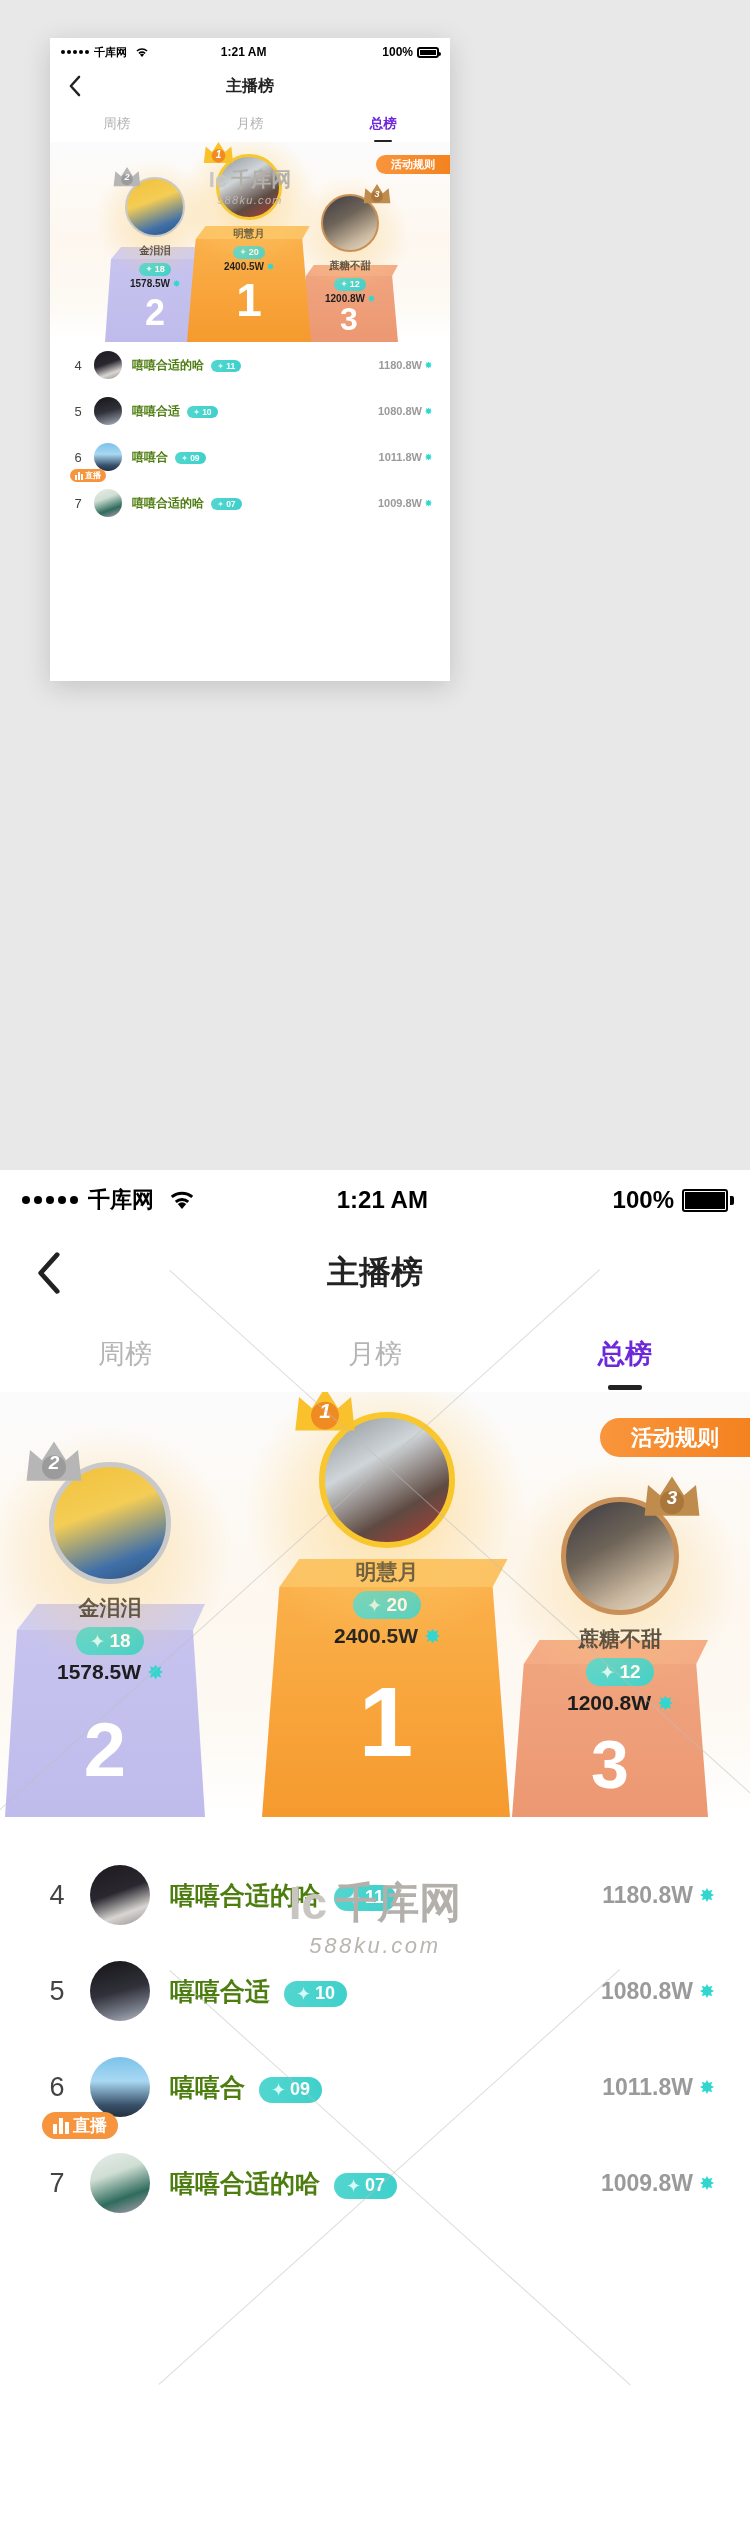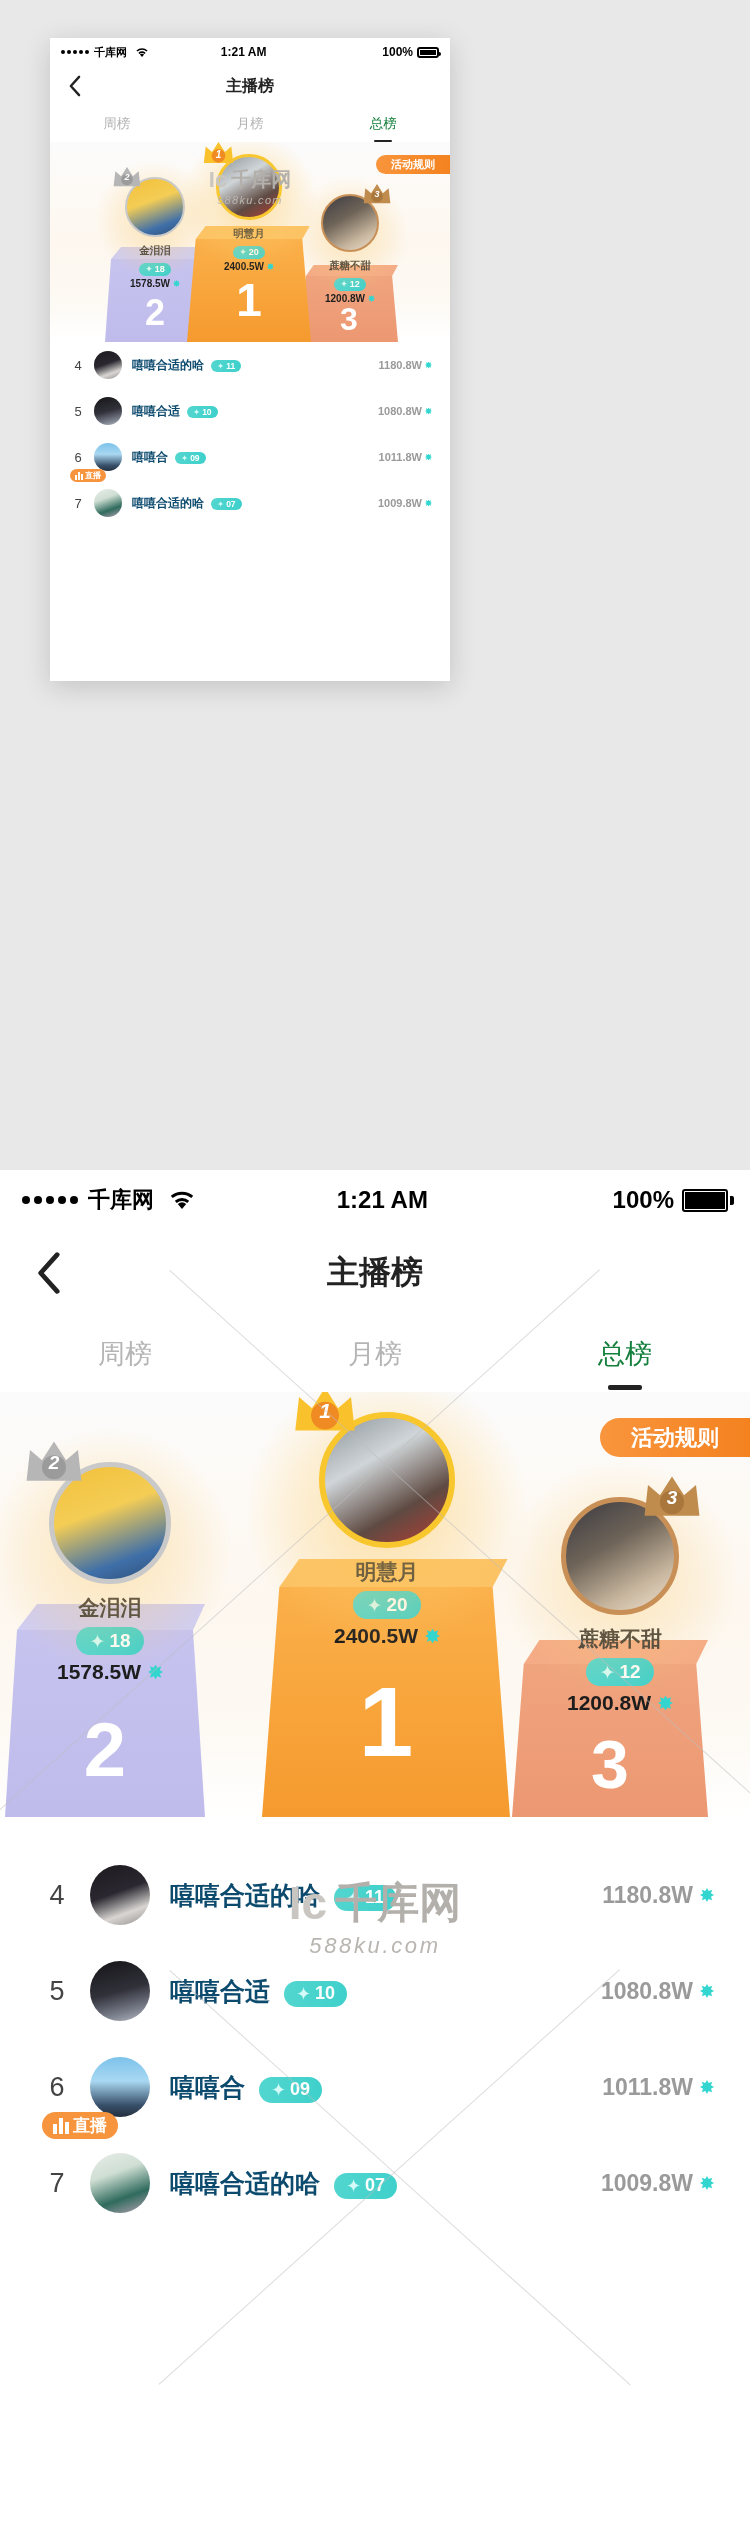--- a/index.html
+++ b/index.html
@@ -43,21 +43,21 @@
 
   
   .navbar { display:flex; align-items:center; background:#fff; position:relative; flex:0 0 auto; z-index:5; }
   .backbtn { position:absolute; display:flex; align-items:center; justify-content:center; cursor:pointer; }
   .backbtn svg { display:block; }
   .navtitle { width:100%; text-align:center; color:#222; font-weight:bold; }
 
   
   .tabs { display:flex; background:#fff; flex:0 0 auto; position:relative; z-index:5; }
   .tab { flex:1; text-align:center; color:#b5b5b5; position:relative; cursor:pointer; }
-  .tab.active { color:#15803d; font-weight:normal; }
+  .tab.active { color:#6d28d9; font-weight:bold; }
   .tab .underline {
     position:absolute; left:50%; transform:translateX(-50%);
     background:#222; border-radius:2px;
   }
 
   
   .stage {
     position:relative;
     background:linear-gradient(180deg,#fbfbfc 0%,#fdfaf6 22%,#fdf7ef 50%,#fdf9f3 78%,#ffffff 100%);
     flex:0 0 auto;
@@ -108,21 +108,21 @@
   .rank { color:#444; text-align:center; flex:0 0 auto; }
   .av { border-radius:50%; overflow:hidden; position:relative; flex:0 0 auto; background:#ccc; }
   .livetag {
     position:absolute;
     background:#f7943e; color:#fff; border-radius:999px;
     display:flex; align-items:center; justify-content:center; font-weight:bold;
     white-space:nowrap;
   }
   .bars { display:inline-flex; align-items:flex-end; }
   .bars span { background:#fff; display:block; }
-  .uname { color:#0c4a6e; font-weight:bold; white-space:nowrap; }
+  .uname { color:#4d7c0f; font-weight:bold; white-space:nowrap; }
   .score { margin-left:auto; color:#9a9a9a; font-weight:bold; display:flex; align-items:center; white-space:nowrap; }
 
   
   .wm { position:absolute; left:0; top:0; width:100%; height:100%; pointer-events:none; z-index:9; }
   .wm .diag { position:absolute; background:#bdbdbd; opacity:.55; transform-origin:0 0; height:1px; }
   .wmbox { position:absolute; left:50%; transform:translateX(-50%); text-align:center; }
   .wmtop { display:flex; align-items:center; justify-content:center; color:#b3b0ab; font-weight:bold; }
   .wmbrk { color:#c9c6c1; font-weight:bold; }
   .wmsite { color:#b9b6b1; letter-spacing:.12em;font-style:italic; }
 

